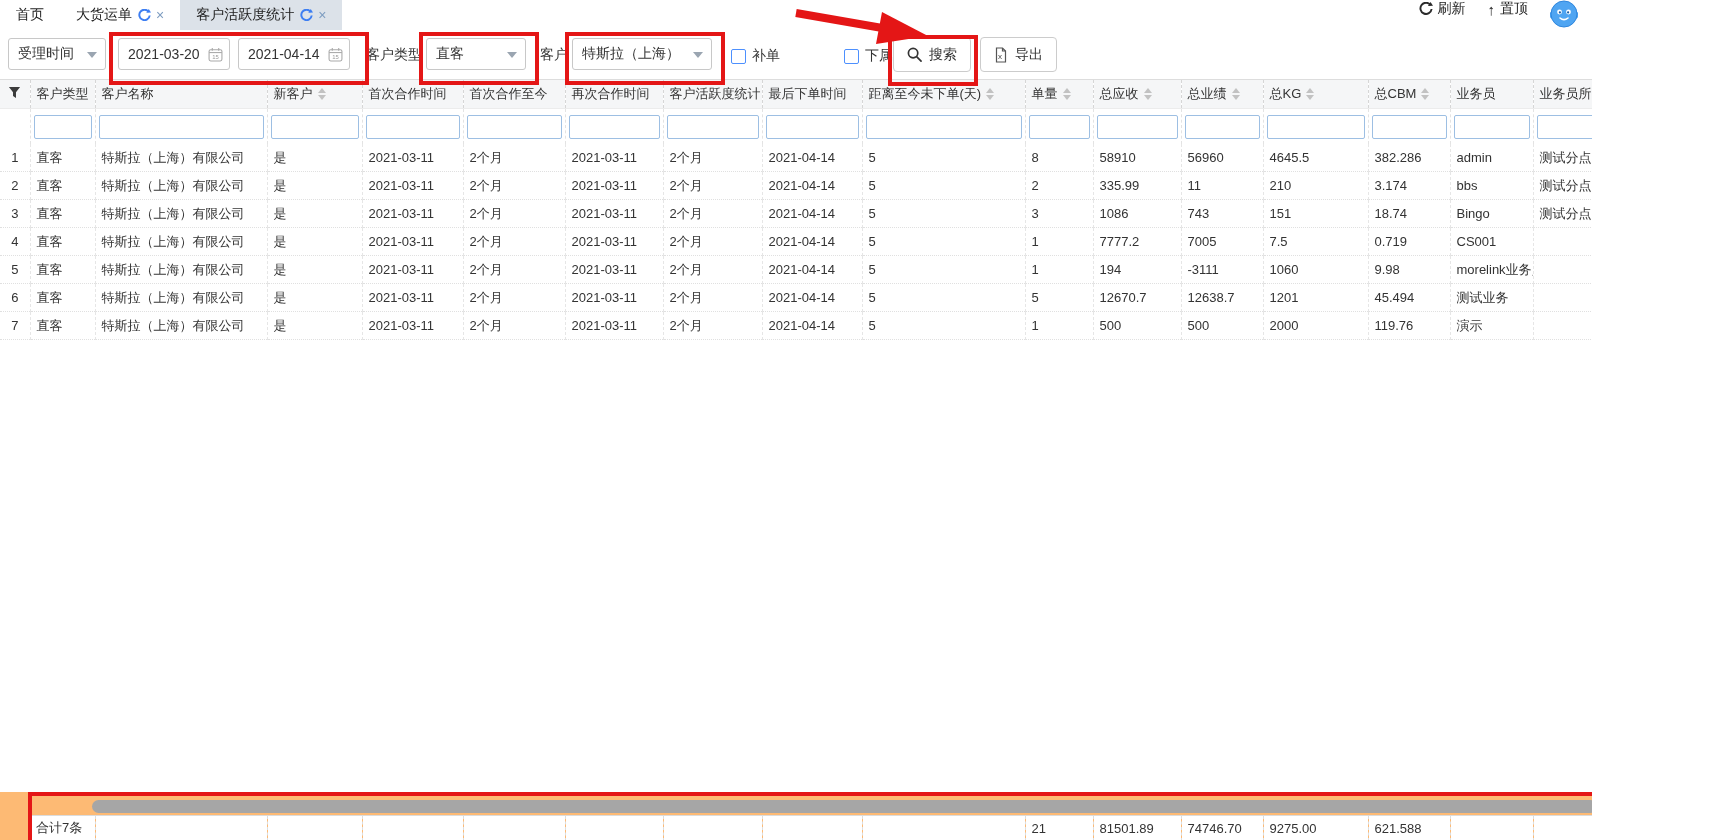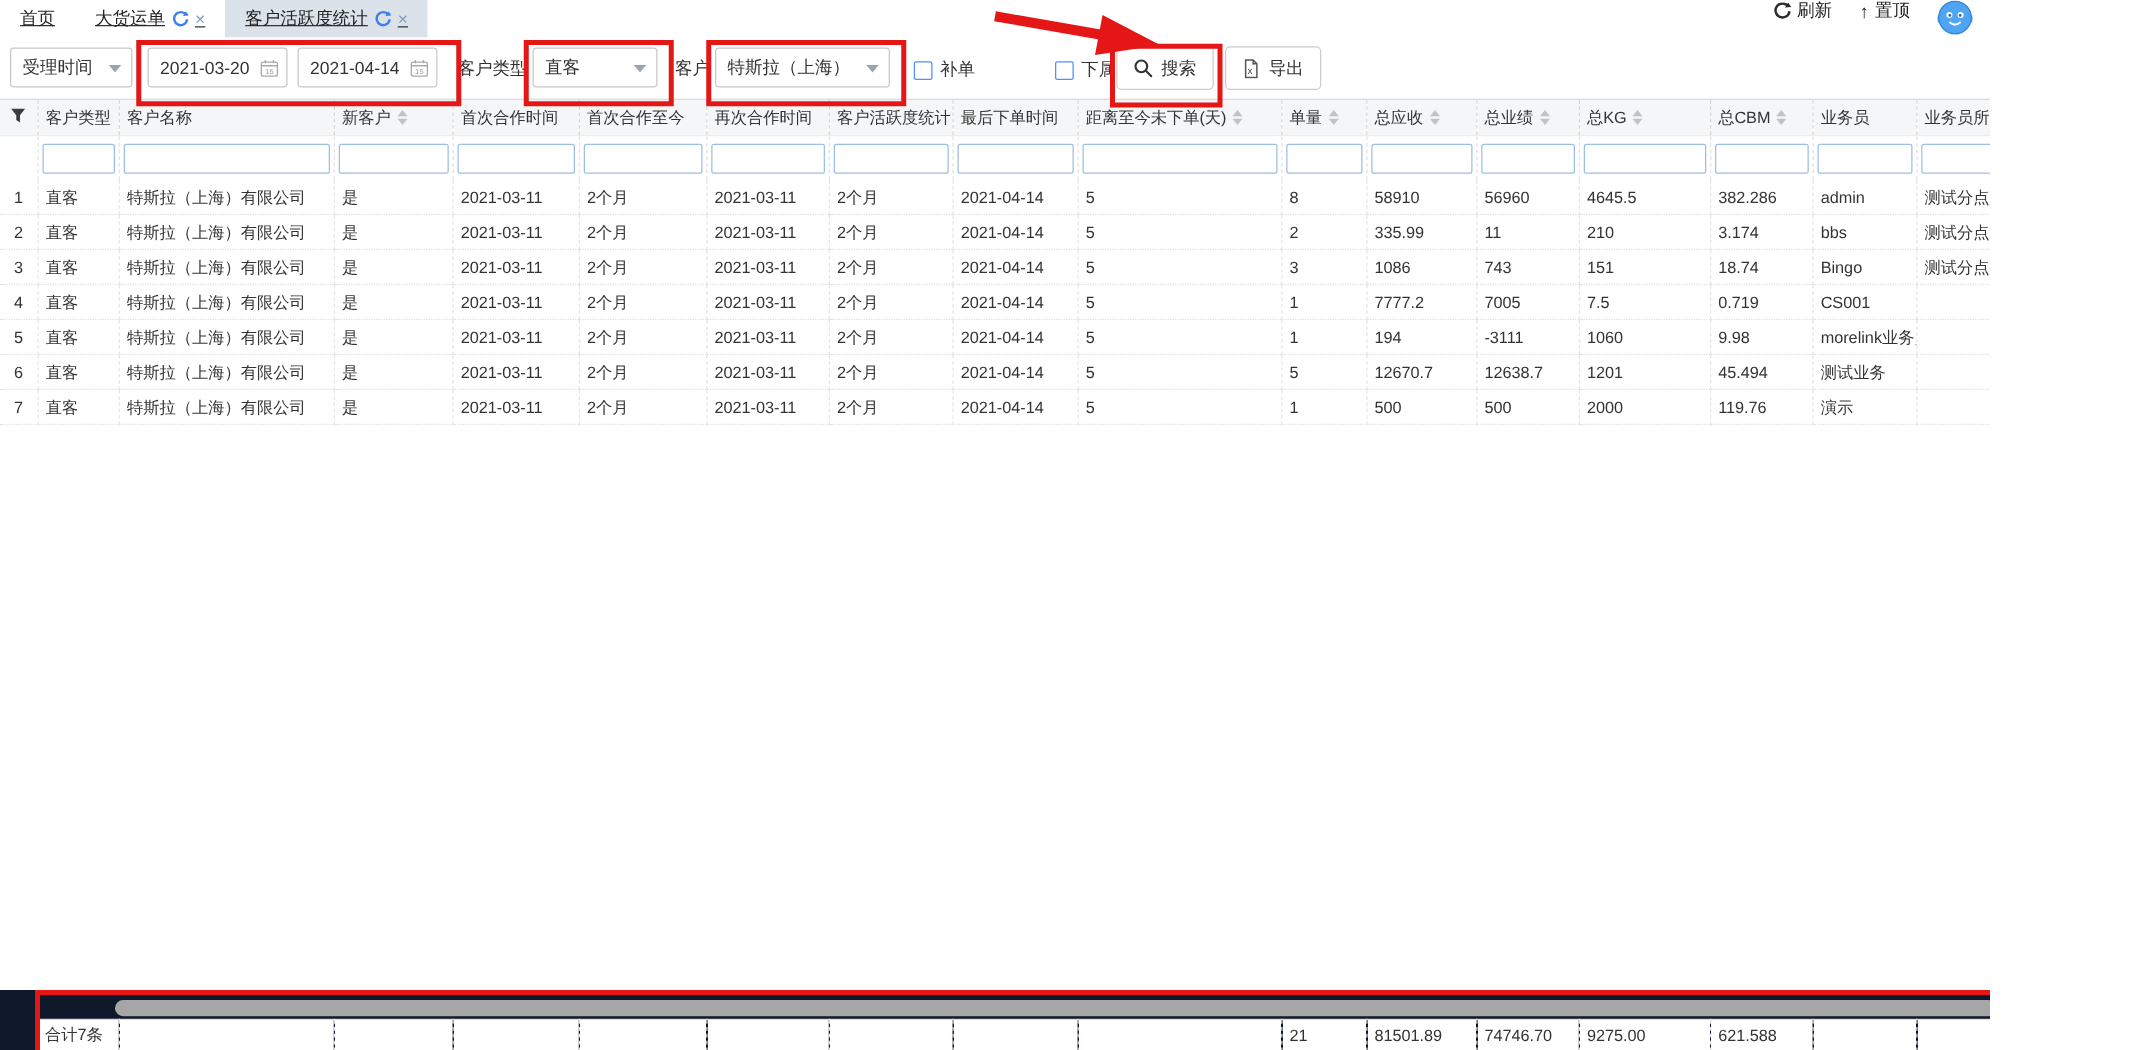--- a/index.html
+++ b/index.html
@@ -1,17 +1,17 @@
 <!DOCTYPE html>
 <html><head>
 <meta charset="utf-8">
 <style>
   html,body{margin:0;padding:0;background:#fff;}
   #app{position:relative;width:1592px;height:840px;background:#fff;overflow:hidden;
-       font-family:"Liberation Sans","DejaVu Sans",sans-serif;color:#333;text-decoration:underline;}
+       font-family:"Liberation Sans","DejaVu Sans",sans-serif;color:#333;}
 
   
   .tabbar{position:relative;height:30px;background:#fff;display:flex;align-items:stretch;}
   .tab{display:flex;align-items:center;gap:6px;padding:0 16px;font-size:14px;color:#222;cursor:pointer;white-space:nowrap;}
   .tab.active{background:#dce2e9;}
   .tab .x{color:#7d9cc0;font-size:14px;line-height:1;margin-left:-1px;}
   .top-actions{position:absolute;right:14px;top:0;height:30px;display:flex;align-items:flex-start;gap:22px;}
   .taction{display:flex;align-items:center;gap:5px;font-size:14px;color:#222;cursor:pointer;}
   .pin-arrow{font-weight:bold;font-size:15px;color:#222;}
 
@@ -45,21 +45,21 @@
            white-space:nowrap;overflow:hidden;background:#fff;}
   td.rn,th.rn{text-align:center;padding:0 2px;}
   td.rn{color:#333;}
 
   
   .vscroll{position:absolute;left:1704px;top:143px;width:12px;height:100px;background:#4d4d4d;border-radius:6px;
            display:flex;flex-direction:column;align-items:center;justify-content:flex-end;gap:5px;padding-bottom:9px;box-sizing:border-box;}
   .vscroll i{display:block;width:8px;height:2px;background:#43d2ae;}
 
   
-  .footer{position:absolute;left:0;bottom:0;width:1719px;height:48px;background:#0f172a;}
+  .footer{position:absolute;left:0;bottom:0;width:1719px;height:48px;background:#fdba74;}
   .hscroll-thumb{position:absolute;left:92px;top:8px;width:1505px;height:13px;background:#a6a6a6;border-radius:7px;}
   #footer-table{position:absolute;left:30px;top:23px;width:1675px;border-top:1px solid #dcdcdc;}
   #footer-table td{height:24px;padding:0 6px;border-right:1px dashed #ddd;white-space:nowrap;overflow:hidden;font-size:13px;}
 
   
   .red{position:absolute;border:4px solid #e41616;z-index:60;pointer-events:none;}
   .arrow{position:absolute;z-index:61;pointer-events:none;}
 </style>
 </head>
 <body>

